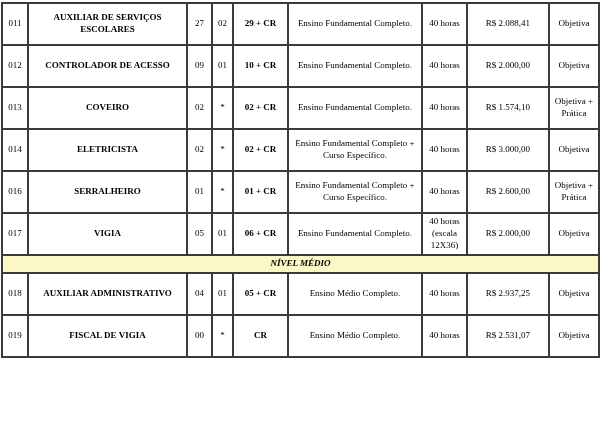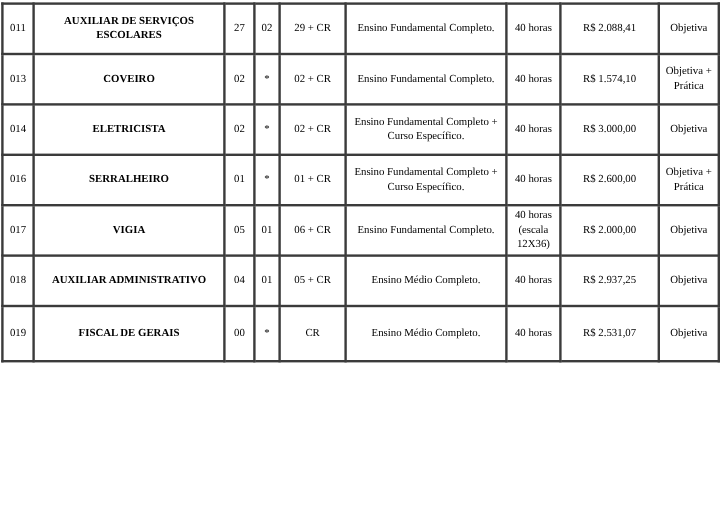--- a/index.html
+++ b/index.html
@@ -37,21 +37,21 @@
   
   tbody tr { height: 42px; }
   tbody tr:nth-child(7)  { height: 46px; }  
   tbody tr.section-row   { height: 12px; }
   tbody tr:nth-child(9)  { height: 42px; }
   tbody tr:nth-child(10) { height: 46px; }
 
   td.cell-code   { font-size: 8.5px; margin-top: 25px; }
   td.cell-pos    { font-weight: bold; font-size: 9.5px; padding: 2px 8px; margin-top: 15px; }
   td.cell-num    { font-size: 9px; }
-  td.cell-total  { font-weight: normal; font-size: 10px; }
+  td.cell-total  { font-weight: bold; font-size: 10px; }
   td.cell-req    { font-size: 9px; padding: 2px 4px; }
   td.cell-hours  { font-size: 9px; padding: 2px 2px; }
   td.cell-salary { font-weight: normal; font-size: 11px; }
   td.cell-test   { font-size: 9px; padding: 2px 4px; }
 
   td.section-cell {
     background: var(--section-bg, #f9f8c6);
     font-weight: bold;
     font-style: italic;
     font-size: 10px;
@@ -80,20 +80,31 @@
     <td class="cell-pos">AUXILIAR DE SERVIÇOS ESCOLARES</td>
     <td class="cell-num">27</td>
     <td class="cell-num">02</td>
     <td class="cell-total">29 + CR</td>
     <td class="cell-req">Ensino Fundamental Completo.</td>
     <td class="cell-hours">40 horas</td>
     <td class="cell-salary">R$ 2.088,41</td>
     <td class="cell-test">Objetiva</td>
   </tr>
 
+  <tr>
+    <td class="cell-code">012</td>
+    <td class="cell-pos">CONTROLADOR DE ACESSO</td>
+    <td class="cell-num">09</td>
+    <td class="cell-num">01</td>
+    <td class="cell-total">10 + CR</td>
+    <td class="cell-req">Ensino Fundamental Completo.</td>
+    <td class="cell-hours">40 horas</td>
+    <td class="cell-salary">R$ 2.000,00</td>
+    <td class="cell-test">Objetiva</td>
+  </tr>
 
   <tr>
     <td class="cell-code">013</td>
     <td class="cell-pos">COVEIRO</td>
     <td class="cell-num">02</td>
     <td class="cell-num">*</td>
     <td class="cell-total">02 + CR</td>
     <td class="cell-req">Ensino Fundamental Completo.</td>
     <td class="cell-hours">40 horas</td>
     <td class="cell-salary">R$ 1.574,10</td>
@@ -130,36 +141,39 @@
     <td class="cell-pos">VIGIA</td>
     <td class="cell-num">05</td>
     <td class="cell-num">01</td>
     <td class="cell-total">06 + CR</td>
     <td class="cell-req">Ensino Fundamental Completo.</td>
     <td class="cell-hours">40 horas (escala 12X36)</td>
     <td class="cell-salary">R$ 2.000,00</td>
     <td class="cell-test">Objetiva</td>
   </tr>
 
+  <tr class="section-row">
+    <td class="section-cell" colspan="9">NÍVEL MÉDIO</td>
+  </tr>
 
   <tr>
     <td class="cell-code">018</td>
     <td class="cell-pos">AUXILIAR ADMINISTRATIVO</td>
     <td class="cell-num">04</td>
     <td class="cell-num">01</td>
     <td class="cell-total">05 + CR</td>
     <td class="cell-req">Ensino Médio Completo.</td>
     <td class="cell-hours">40 horas</td>
     <td class="cell-salary">R$ 2.937,25</td>
     <td class="cell-test">Objetiva</td>
   </tr>
 
   <tr>
     <td class="cell-code">019</td>
-    <td class="cell-pos">FISCAL DE GERAIS</td>
+    <td class="cell-pos">FISCAL DE VIGIA</td>
     <td class="cell-num">00</td>
     <td class="cell-num">*</td>
     <td class="cell-total">CR</td>
     <td class="cell-req">Ensino Médio Completo.</td>
     <td class="cell-hours">40 horas</td>
     <td class="cell-salary">R$ 2.531,07</td>
     <td class="cell-test">Objetiva</td>
   </tr>
 </tbody>
   </table>

